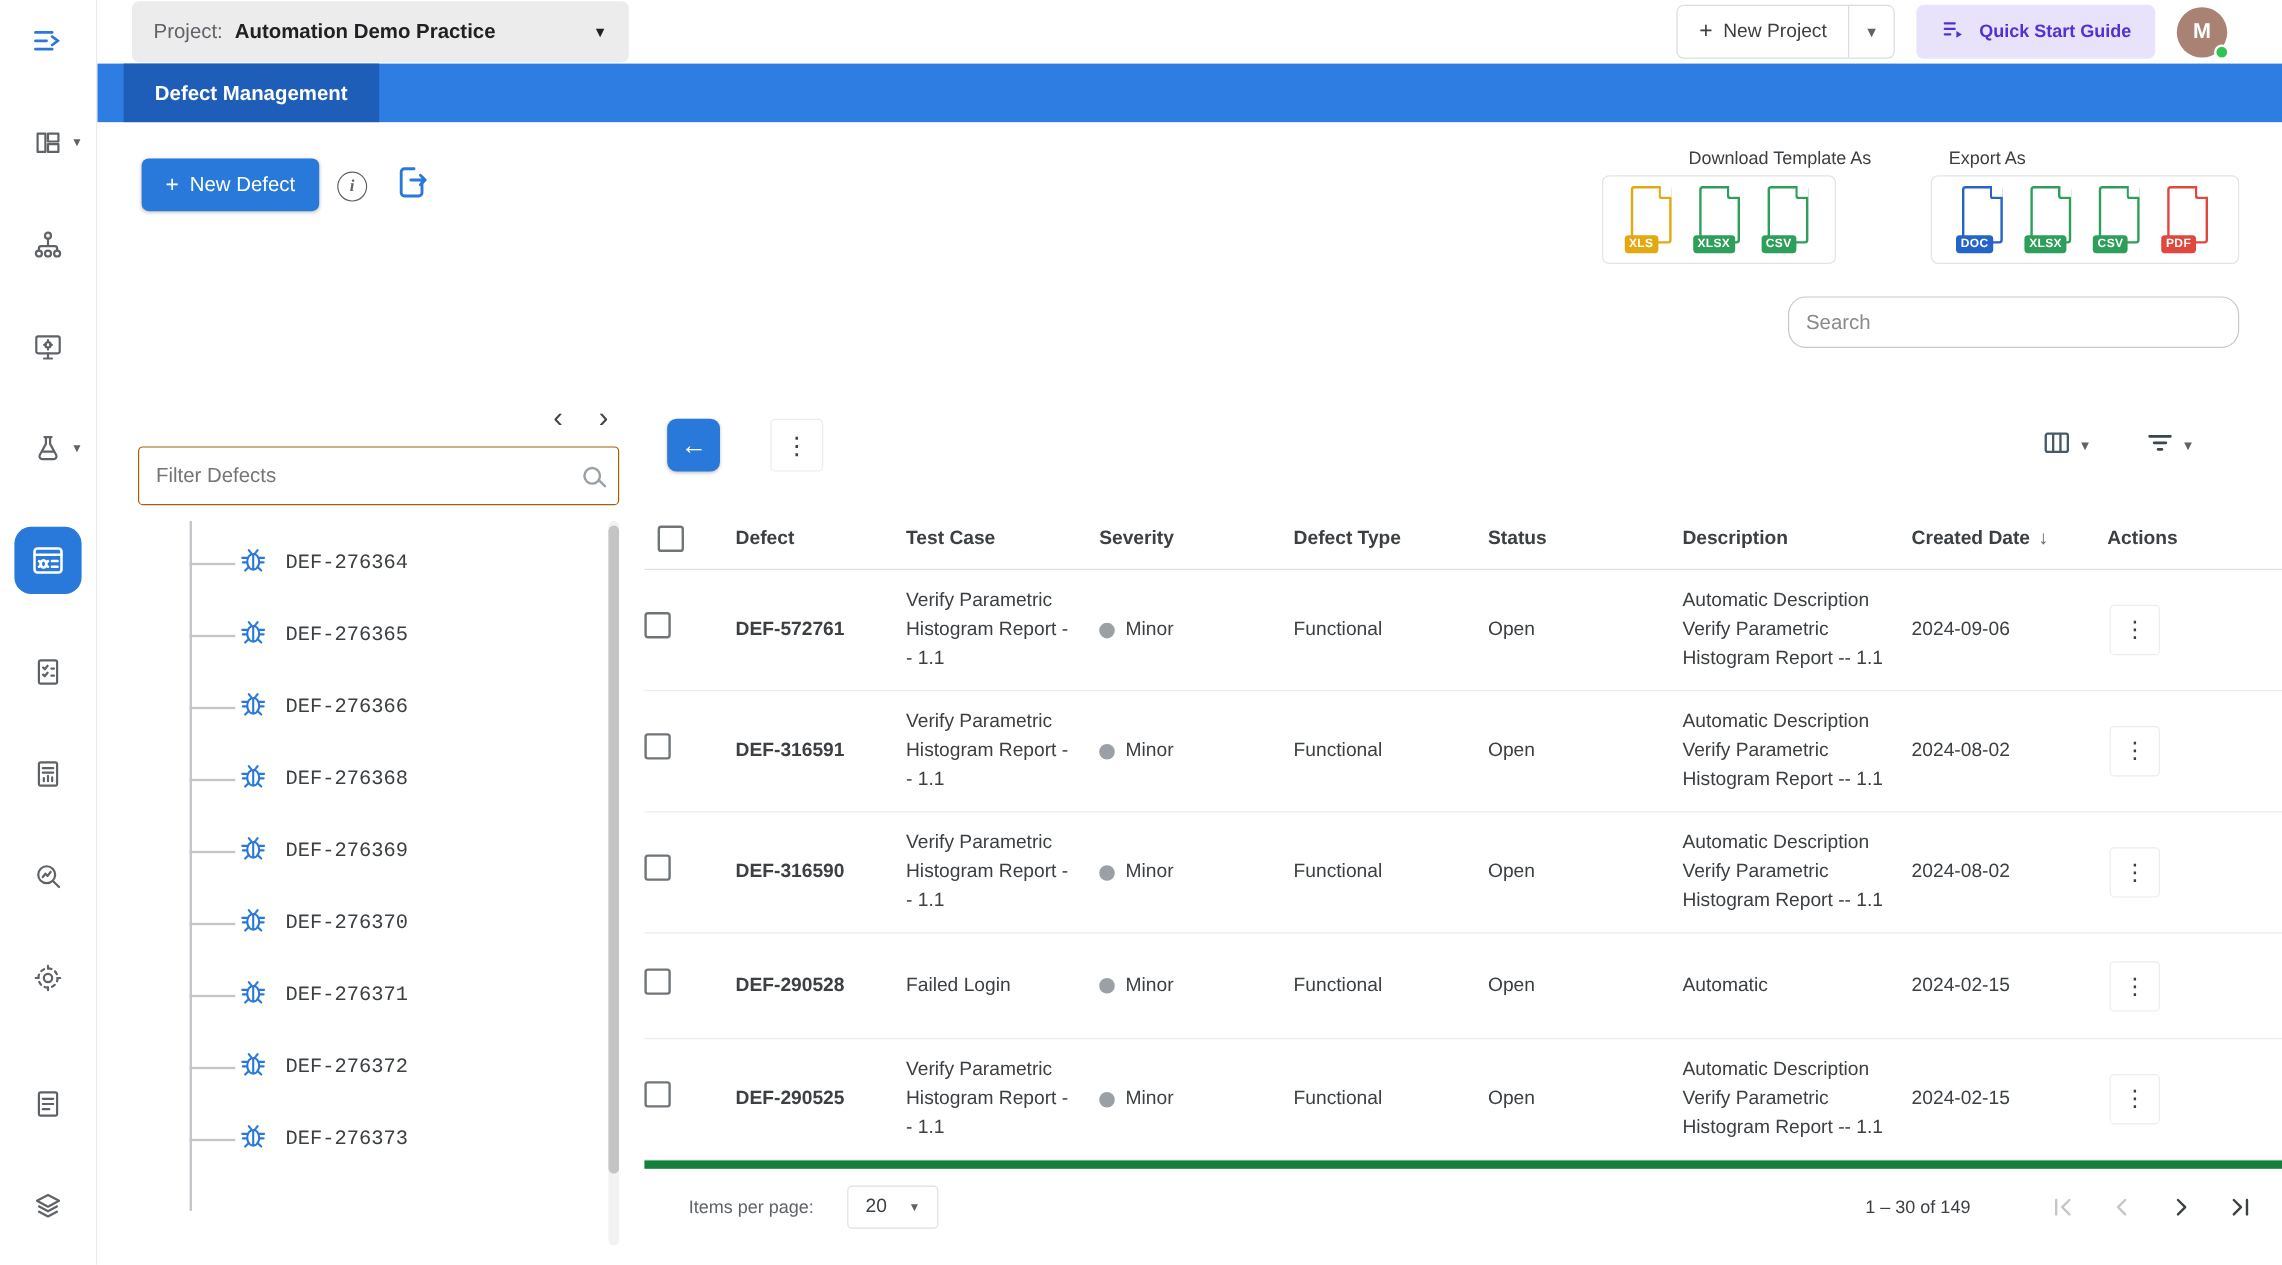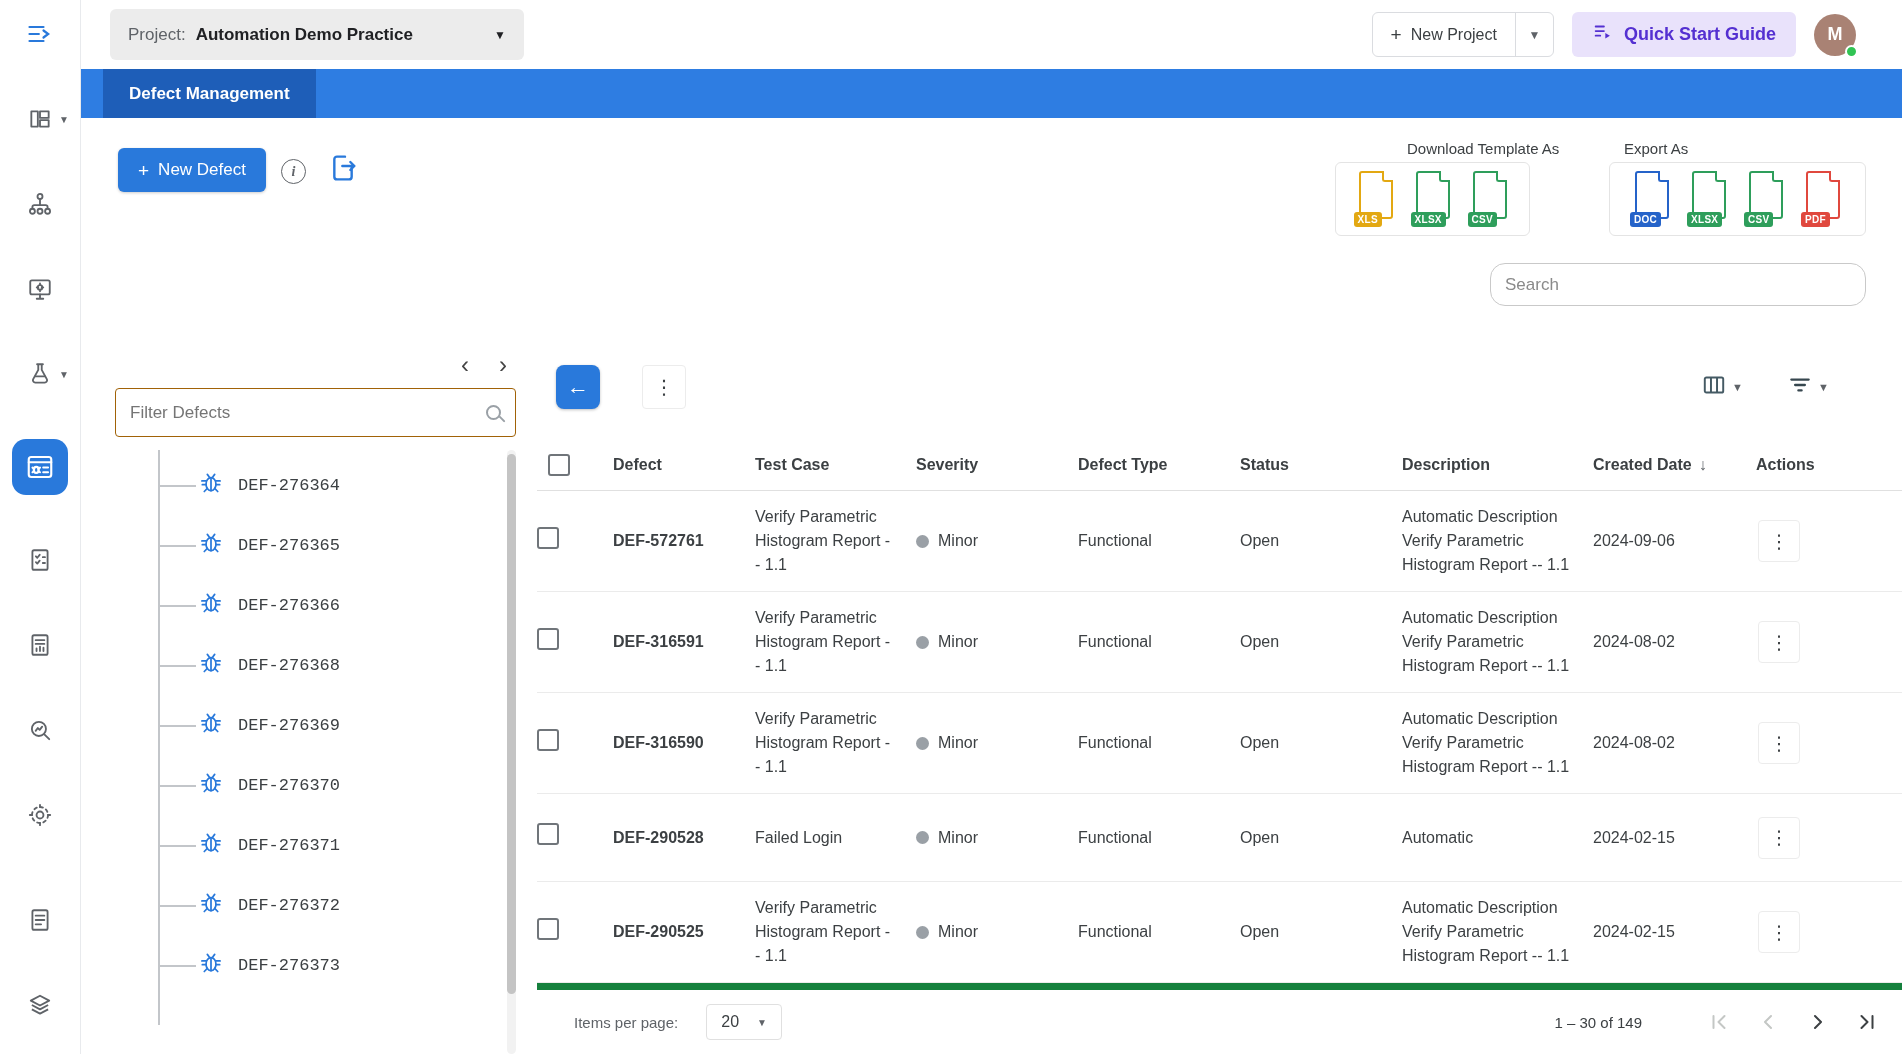--- a/index.html
+++ b/index.html
@@ -24,36 +24,36 @@
     justify-content:center;margin-top:45px;color:var(--text-dim);}
   .side-item:first-child{margin-top:0;color:var(--primary);}
   .side-item.extra-gap{margin-top:65px;}
   .side-item.active{width:56px;height:56px;background:var(--primary);border-radius:14px;color:#fff;}
   .side-item svg{display:block;}
   .mini-caret{position:absolute;right:-9px;top:50%;transform:translateY(-50%);
     font-size:10px;color:var(--text-dim);}
 
   
   .main{position:absolute;left:81px;top:0;width:1821px;height:100%;}
-  .topbar{height:69px;display:flex;align-items:center;padding:0 46px 0 29px;background:#fff;gap:16px;}
+  .topbar{height:53px;display:flex;align-items:center;padding:0 46px 0 29px;background:#fff;gap:16px;}
   .project-pill{display:flex;align-items:center;gap:10px;background:#ececec;border-radius:6px;
     height:51px;padding:0 18px;width:414px;}
   .project-pill .plabel{color:var(--text-dim);font-size:17px;}
   .project-pill .pvalue{color:#202124;font-size:17px;font-weight:bold;}
   .project-pill .caret{margin-left:auto;font-size:12px;color:#202124;}
   .top-right{margin-left:auto;display:flex;align-items:center;gap:18px;}
   .btn-new-project{display:flex;align-items:stretch;height:45px;border:1px solid #dadce0;
     border-radius:6px;overflow:hidden;background:#fff;}
   .np-main{display:flex;align-items:center;gap:9px;padding:0 18px;font-size:16px;color:var(--text-main);}
   .np-plus{font-size:19px;line-height:1;color:var(--text-main);}
   .np-caret{width:38px;border-left:1px solid #dadce0;display:flex;align-items:center;
     justify-content:center;color:var(--text-dim);font-size:12px;}
   .btn-quick-start{display:flex;align-items:center;gap:10px;height:45px;padding:0 20px;
     background:var(--quick-start-bg);color:var(--quick-start-text);border-radius:6px;
-    font-size:18px;font-weight:bold;}
+    font-size:15px;font-weight:bold;}
   .avatar{position:relative;width:42px;height:42px;border-radius:50%;background:var(--avatar-bg);
     color:#fff;font-size:18px;font-weight:bold;display:flex;align-items:center;justify-content:center;}
   .status-dot{position:absolute;right:-2px;bottom:-2px;width:13px;height:13px;border-radius:50%;
     background:var(--online);border:2px solid #fff;}
 
   
   .tabbar{height:49px;background:var(--tab-bar);display:flex;}
   .tab-active{margin-left:22px;padding:0 26px;background:var(--active-tab);color:#fff;
     font-weight:bold;font-size:17px;display:flex;align-items:center;}
 

